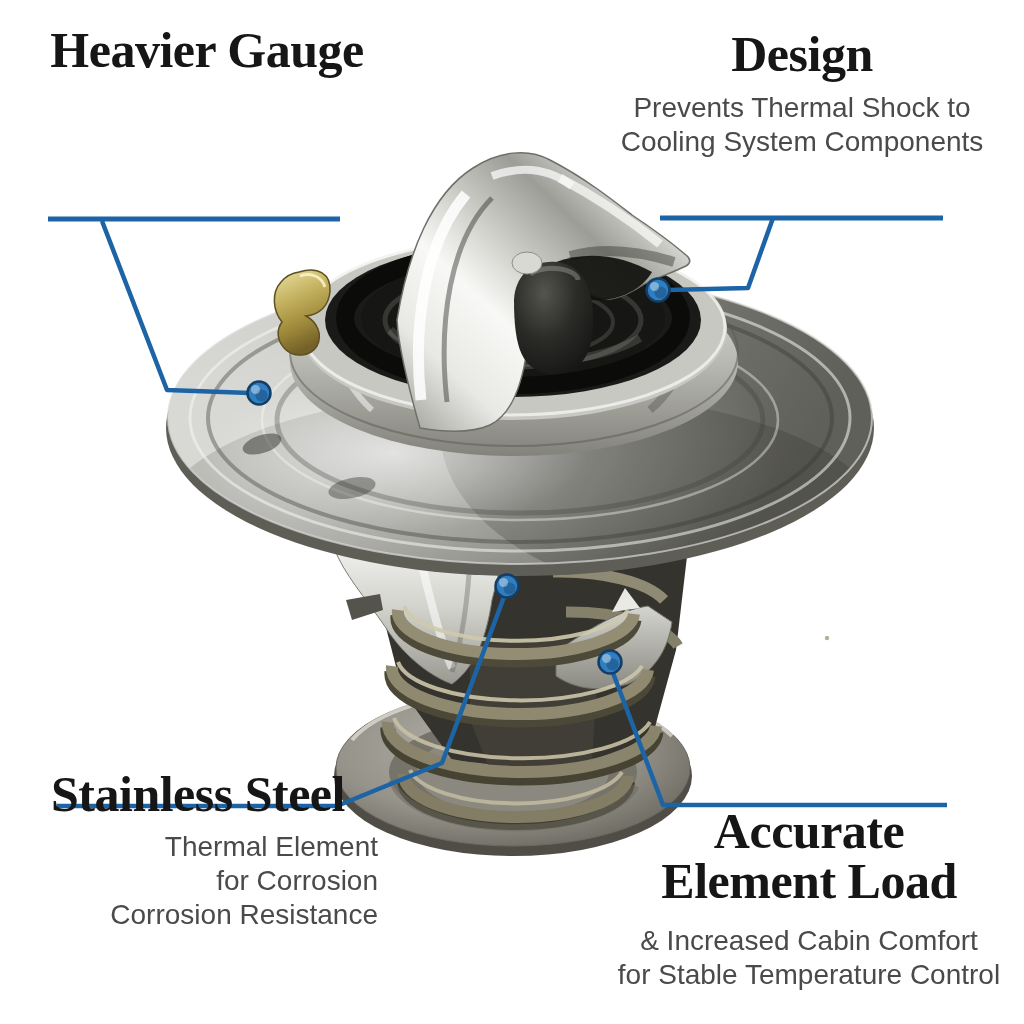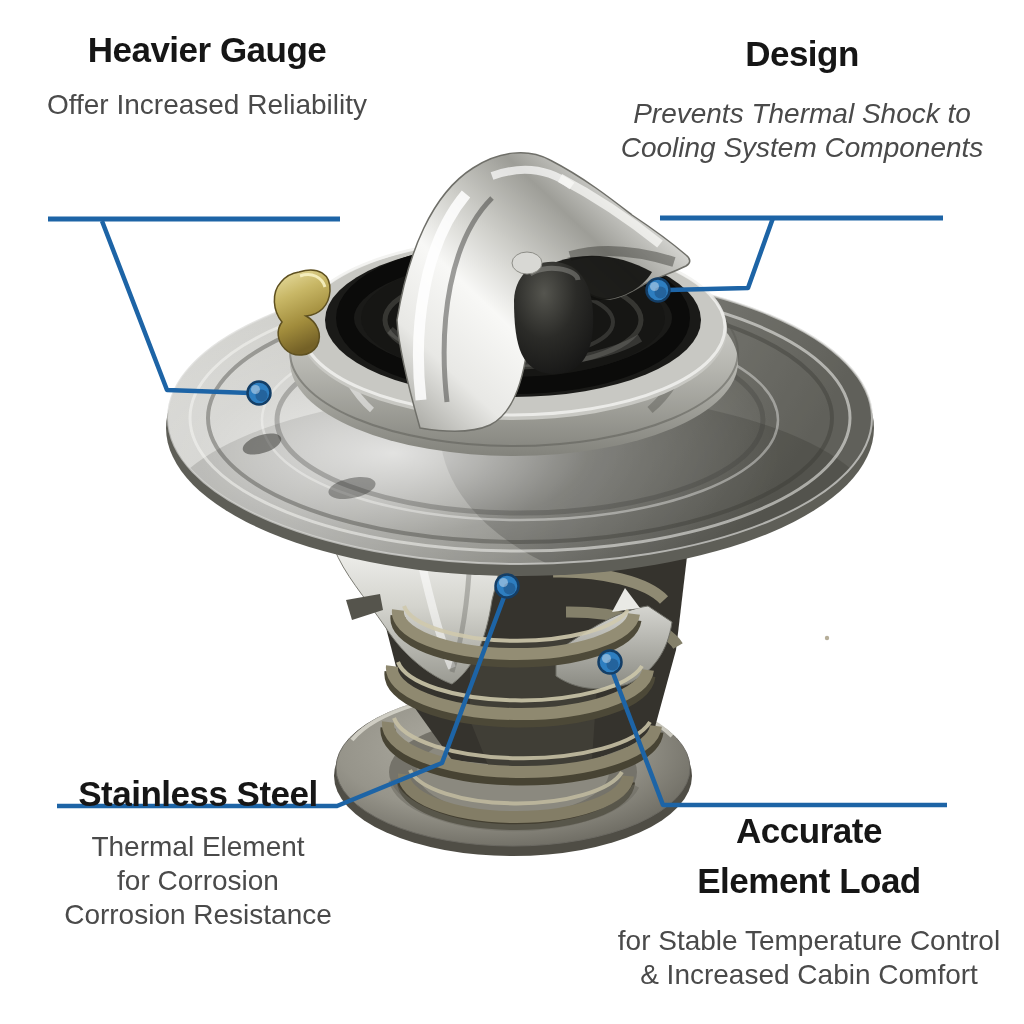--- a/index.html
+++ b/index.html
@@ -12,34 +12,35 @@
   }
   html,body{margin:0;padding:0;background:#e9e9e9;}
   .stage{
     position:relative;width:1024px;height:1024px;margin:0 auto;
     background:var(--background);overflow:hidden;
     font-family:"Liberation Sans", sans-serif;
   }
   .stage svg{position:absolute;left:0;top:0;}
   .text-block{position:absolute;text-align:center;}
   .callout-title{
-    font-weight:bold;font-size:35px;line-height:52px;letter-spacing:-0.5px;
+    font-weight:bold;font-size:50px;line-height:52px;letter-spacing:-0.5px;
     color:var(--title-color);
+    font-family:Liberation Serif, serif;
   }
   .tb-br .callout-title{line-height:50px;}
   .callout-subtitle{
     font-weight:normal;font-size:28px;line-height:34px;
     color:var(--subtitle-color);
   }
   .tb-tl{left:18px;top:24px;width:378px;}
   .tb-tl .callout-subtitle{margin-top:12px;}
   .tb-tr{left:612px;top:28px;width:380px;}
-  .tb-tr .callout-subtitle{margin-top:17px;font-style:italic;}
+  .tb-tr .callout-subtitle{margin-top:11px;}
   .tb-bl{left:18px;top:768px;width:360px;}
-  .tb-bl .callout-subtitle{margin-top:10px;}
+  .tb-bl .callout-subtitle{margin-top:10px;text-align:right;}
   .tb-br{left:608px;top:806px;width:402px;}
   .tb-br .callout-subtitle{margin-top:18px;}
   .callout-line{fill:none;stroke:var(--accent-blue);stroke-width:4.5;stroke-linejoin:round;stroke-linecap:butt;}
   .callout-bar{stroke-width:5;}
   .dot-body{fill:var(--dot-fill);stroke:var(--dot-edge);stroke-width:2.5;}
 </style>
 </head>
 <body>
 
 <div class="stage">
@@ -221,21 +222,20 @@
       <circle r="6" cx="2.5" cy="2.5" fill="rgba(18,48,88,0.35)"></circle>
       <circle r="4.5" cx="-3.5" cy="-3.5" fill="rgba(255,255,255,0.4)"></circle>
     </g>
   </svg>
 
   <div class="text-block tb-tl">
     <div class="callout-title">
       <div>Heavier Gauge</div>
     </div>
     <div class="callout-subtitle">
-      <div>Offer Increased Reliability</div>
     </div>
   </div>
 
   <div class="text-block tb-tr">
     <div class="callout-title">
       <div>Design</div>
     </div>
     <div class="callout-subtitle">
       <div>Prevents Thermal Shock to</div>
       <div>Cooling System Components</div>
@@ -252,18 +252,18 @@
       <div>Corrosion Resistance</div>
     </div>
   </div>
 
   <div class="text-block tb-br">
     <div class="callout-title">
       <div>Accurate</div>
       <div>Element Load</div>
     </div>
     <div class="callout-subtitle">
+      <div>&amp; Increased Cabin Comfort</div>
       <div>for Stable Temperature Control</div>
-      <div>&amp; Increased Cabin Comfort</div>
     </div>
   </div>
 
 </div>
 
 </body></html>

